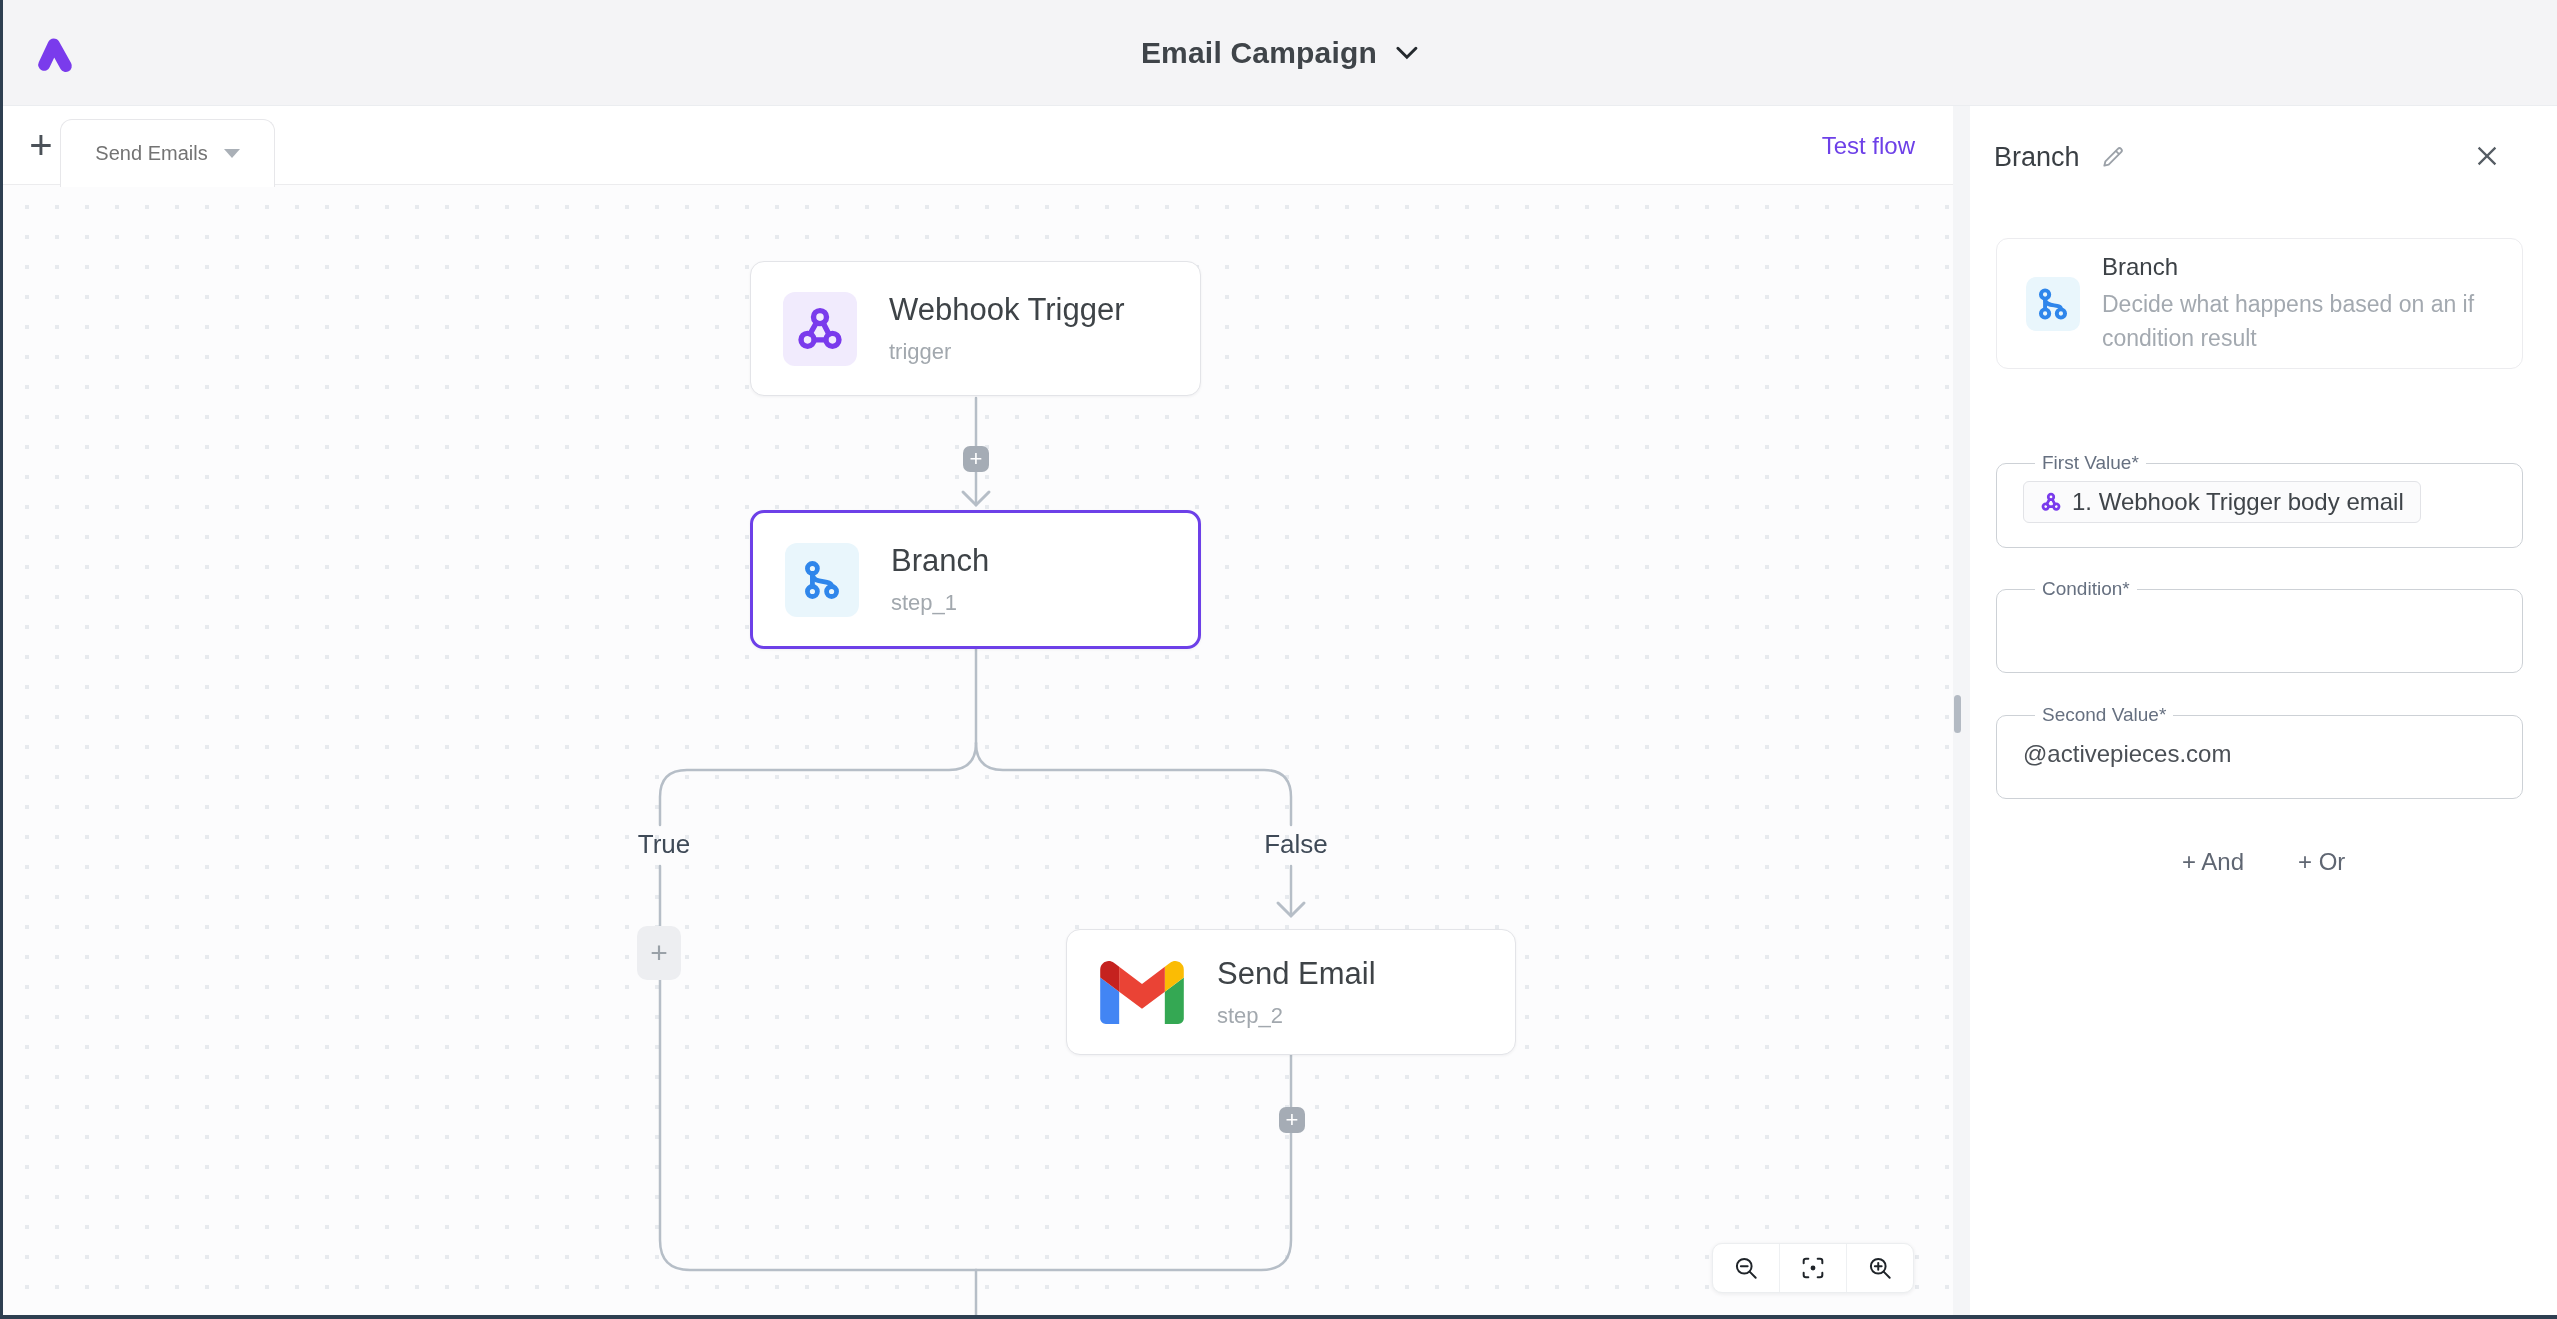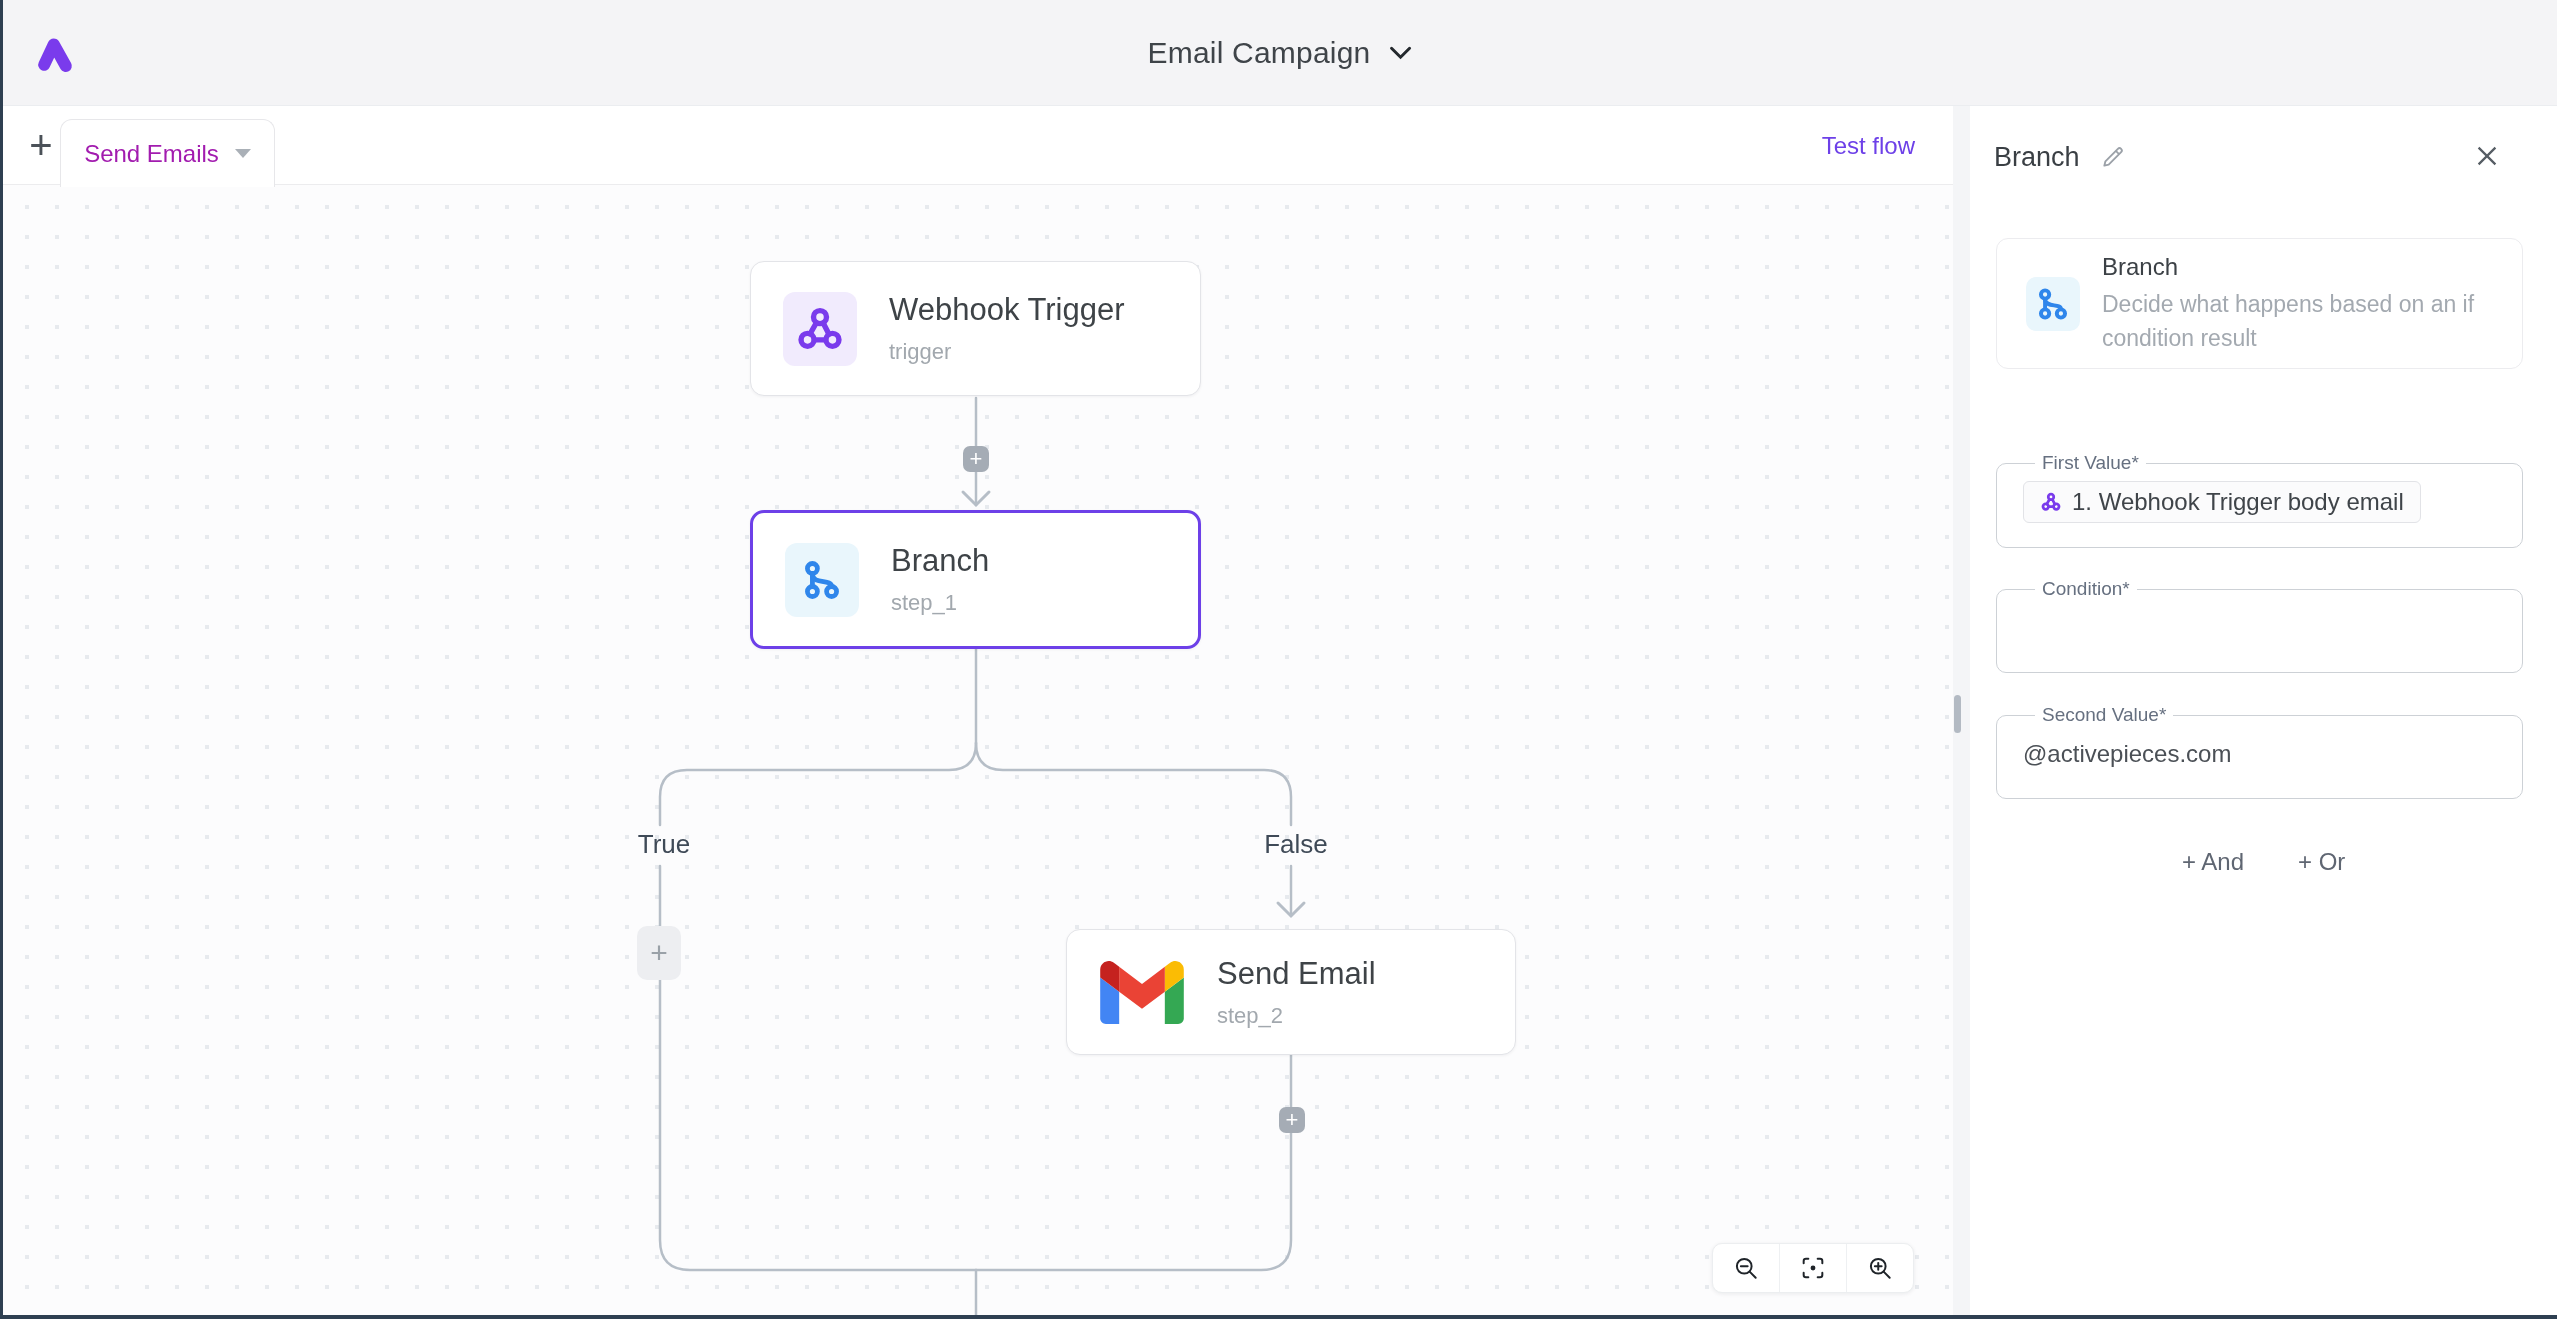--- a/index.html
+++ b/index.html
@@ -13,21 +13,21 @@
   
   .header {
     position:absolute; top:0; left:0; width:100%; height:106px;
     background:#f4f4f6; border-bottom:1px solid #ebedf0;
   }
   .logo { position:absolute; left:28px; top:30px; width:48px; height:48px; }
   .title-wrap {
     position:absolute; left:50%; top:0; height:106px; transform:translateX(-50%);
     display:flex; align-items:center; gap:18px; cursor:pointer;
   }
-  .flow-title { font-size:30px; color:#3f4449; letter-spacing:.2px; }
+  .flow-title { font-size:30px; color:#3f4449; letter-spacing:.2px;font-weight:bold; }
   .header-right {
     position:absolute; right:30px; top:0; height:106px;
     display:flex; align-items:center; gap:30px;
   }
   .feedback { display:flex; align-items:center; gap:12px; cursor:pointer; }
   .feedback-label { font-size:24px; font-weight:700; color:#3f4347; }
   .toggle { position:relative; width:60px; height:28px; margin-right:14px; cursor:pointer; }
   .toggle-track { position:absolute; inset:0; border-radius:14px; background:#a78ce8; }
   .toggle-thumb {
     position:absolute; right:-6px; top:-7px; width:42px; height:42px; border-radius:50%;
@@ -46,21 +46,21 @@
   .add-tab {
     position:absolute; left:14px; top:12px; width:48px; height:54px; border:none; background:transparent;
     font-size:40px; font-weight:300; color:#4b5158; cursor:pointer; font-family:inherit; line-height:50px;
   }
   .flow-tab {
     position:absolute; left:57px; top:13px; width:215px; height:68px;
     background:#fff; border:1px solid #e7e7ea; border-bottom:none;
     border-radius:12px 12px 0 0; display:flex; align-items:center; justify-content:center;
     gap:16px; cursor:pointer; z-index:4;
   }
-  .flow-tab-label { font-size:24px; color:#a21caf; }
+  .flow-tab-label { font-size:20px; color:#737373; }
   .caret-down {
     width:0; height:0; border-left:8px solid transparent; border-right:8px solid transparent;
     border-top:9px solid #aab0b7;
   }
   .test-flow {
     position:absolute; right:38px; top:0; height:79px; display:flex; align-items:center;
     color:#6d40e8; font-size:24px; font-weight:500; cursor:pointer; background:transparent; border:none; font-family:inherit;
   }
   
   .canvas {

